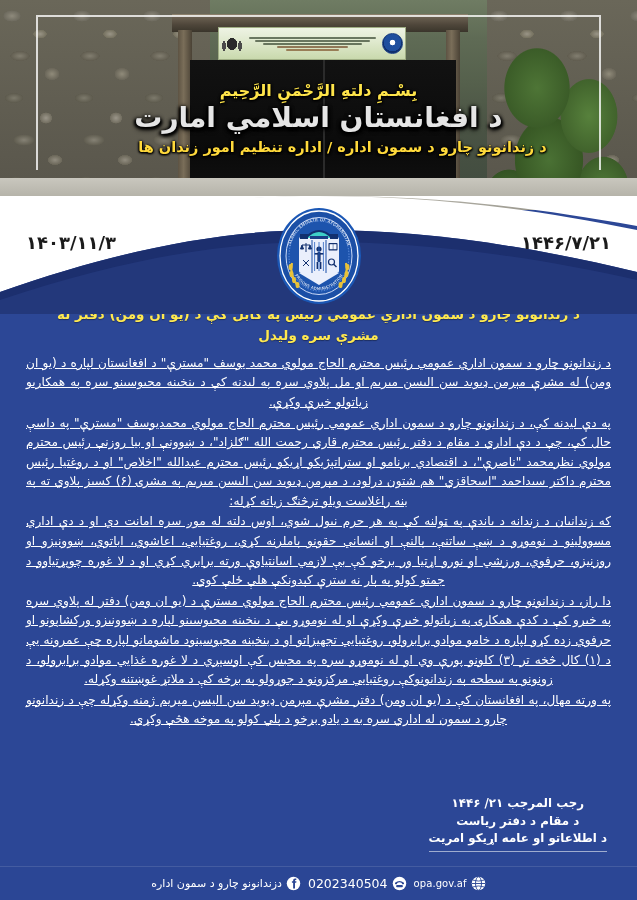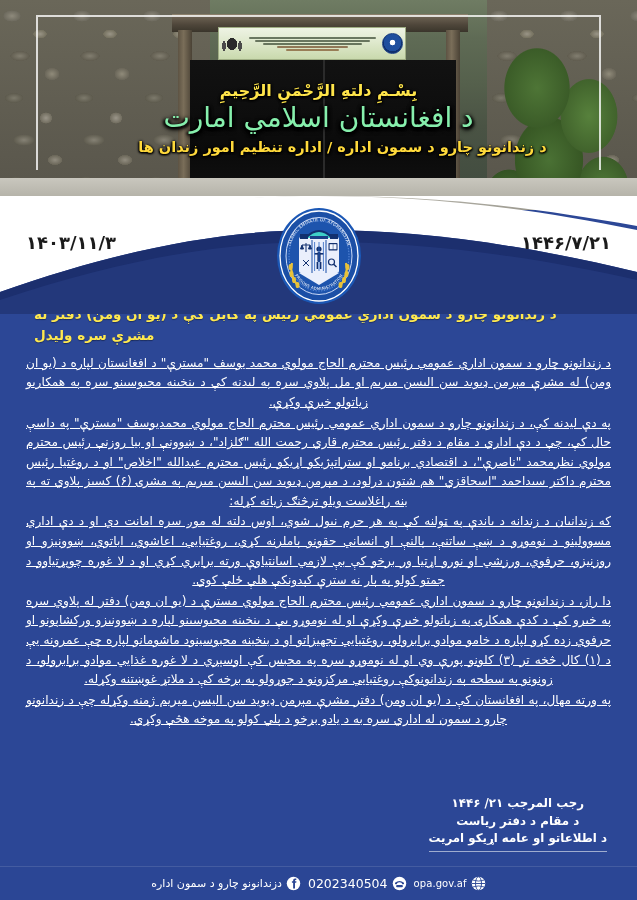--- a/index.html
+++ b/index.html
@@ -166,22 +166,22 @@
     font-size: 16px;
     font-weight: 700;
     color: #ffe54a;
     text-shadow: 0 0 3px #000, 1px 1px 2px #000, -1px 1px 2px #000;
     letter-spacing: .5px;
     line-height: 1.15;
   }
   .emirate-title {
     margin-top: 2px;
     font-size: 28px;
-    font-weight: 400;
-    color: #86efac;
+    font-weight: 700;
+    color: #e5e5e5;
     text-shadow: 0 0 4px #000, 2px 2px 3px #000, -2px 1px 3px #000, 0 3px 5px rgba(0,0,0,.9);
     line-height: 1.12;
     letter-spacing: 1px;
   }
   .dept-title {
     margin-top: 5px;
     font-size: 14.5px;
     font-weight: 700;
     color: #ffd93b;
     text-shadow: 0 0 3px #000, 1px 1px 2px #000, -1px 1px 2px #000;
@@ -233,21 +233,21 @@
     direction: rtl;
   }
   .content-topcurve {
     position: absolute;
     top: 262px; left: 0; width: 637px; height: 34px;
     z-index: 3;
   }
 
   .headline {
     margin-top: 22px;
-    text-align: left;
+    text-align: center;
     color: #ffe94f;
     font-size: 13.5px;
     font-weight: 700;
     line-height: 1.55;
     padding: 0 12px;
     text-shadow: 0 1px 1px rgba(0,0,0,.35);
   }
 
   .body-text {
     margin-top: 8px;

